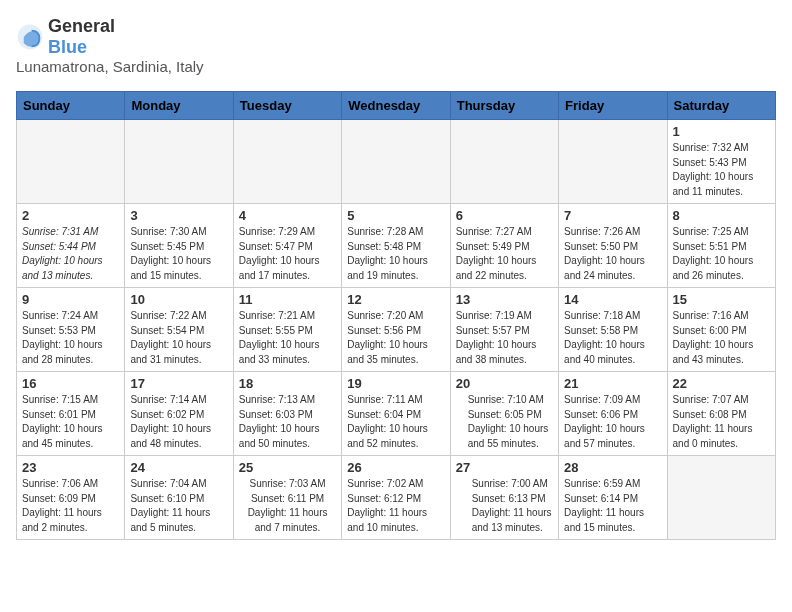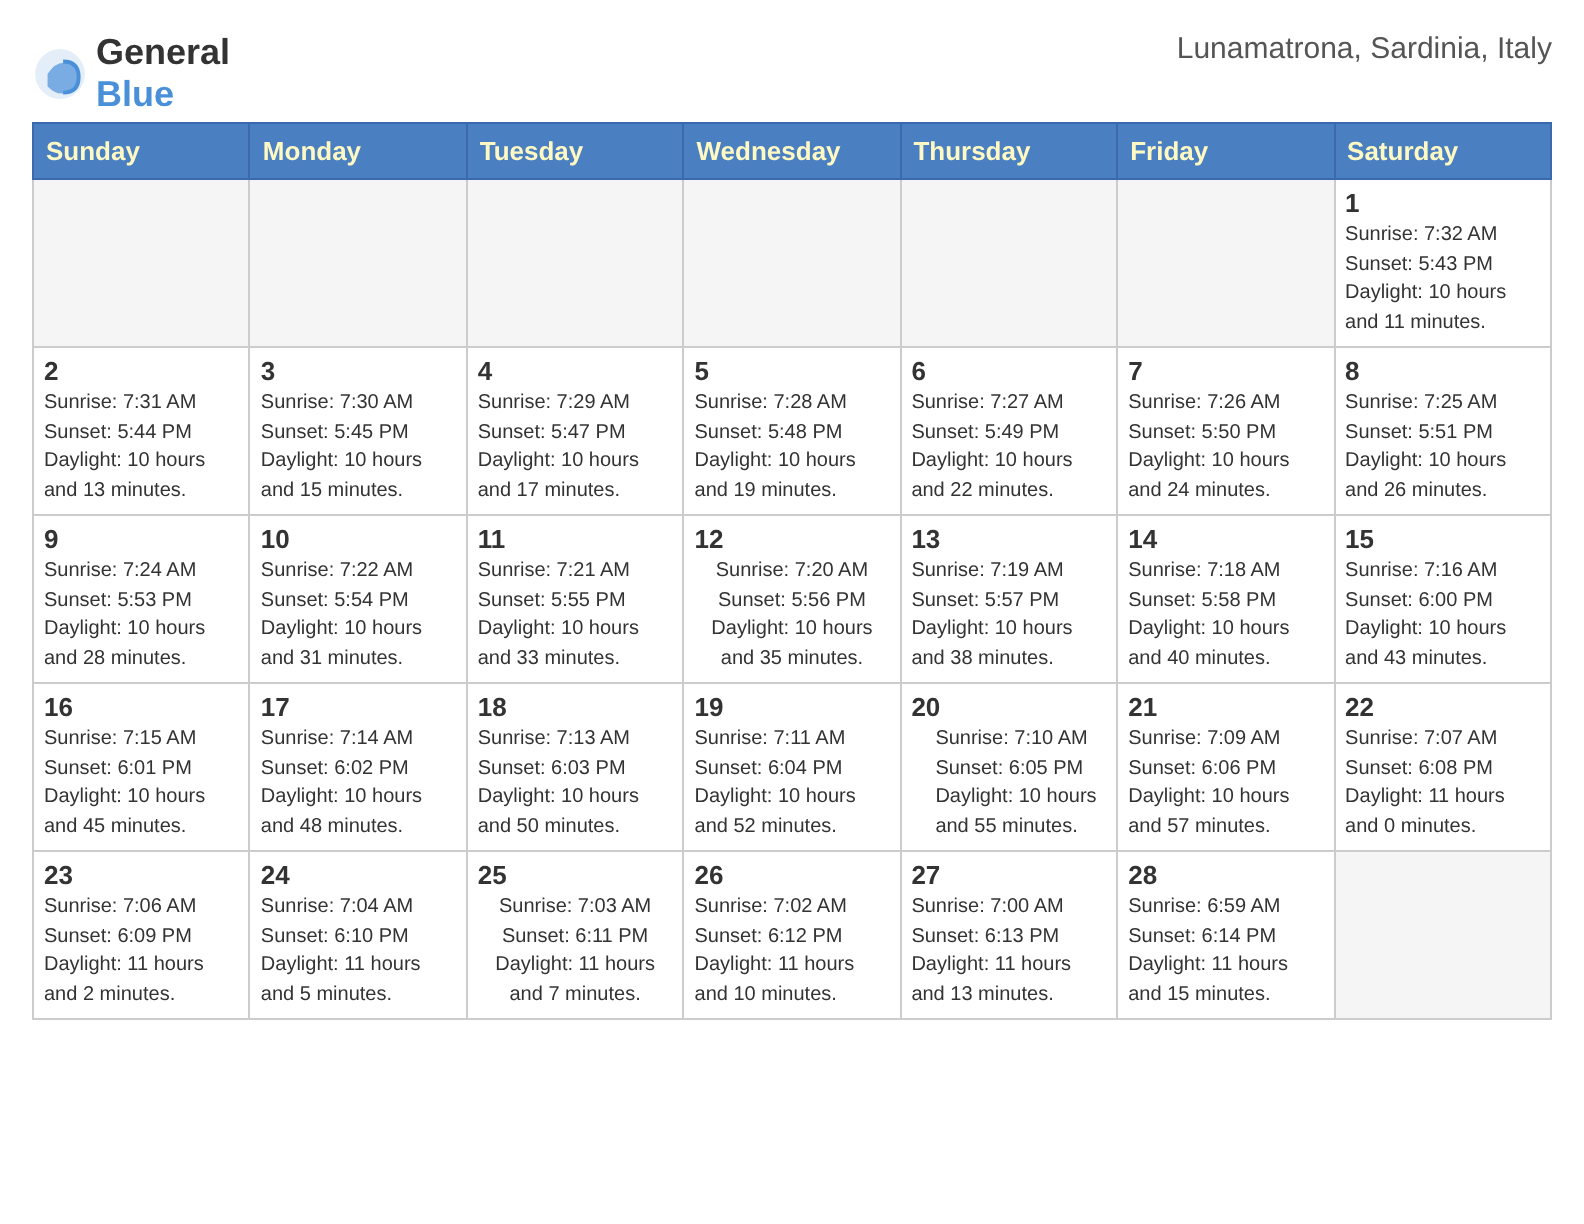--- a/index.html
+++ b/index.html
@@ -6,22 +6,23 @@
     body {
       font-family: Arial, sans-serif;
       background: #fff;
       width: 792px;
       min-height: 612px;
       padding: 16px;
     }
     .header {
       display: flex;
       align-items: flex-start;
-      justify-content: space-between;
-      margin-bottom: 3px;
+      justify-content: flex-start;
+      margin-bottom: 16px;
+      flex-direction: column;
     }
     .logo {
       display: flex;
       align-items: center;
       gap: 4px;
     }
     .logo-icon {
       width: 28px;
       height: 28px;
     }
@@ -37,21 +38,21 @@
       font-size: 15px;
       color: #555;
     }
     .calendar {
       width: 100%;
       border-collapse: collapse;
       border: 1px solid #ccc;
     }
     .calendar th {
       background: #4a7fc1;
-      color: #fef9c3;
+      color: #000000;
       font-size: 13px;
       font-weight: bold;
       padding: 6px 6px;
       text-align: left;
       border: 1px solid #3a6aad;
     }
     .calendar td {
       vertical-align: top;
       padding: 4px 5px;
       border: 1px solid #ccc;
@@ -119,21 +120,21 @@
           <div class="day-num">1</div>
           <div class="day-info" style="white-space: pre-line;">Sunrise: 7:32 AM
 Sunset: 5:43 PM
 Daylight: 10 hours
 and 11 minutes.</div>
         </td>
       </tr>
       <tr>
         <td>
           <div class="day-num">2</div>
-          <div class="day-info" style="white-space: pre-line;">Sunrise: 7:31 AM
+          <div class="day-info" style="white-space: pre-line; font-style: italic;">Sunrise: 7:31 AM
 Sunset: 5:44 PM
 Daylight: 10 hours
 and 13 minutes.</div>
         </td>
         <td>
           <div class="day-num">3</div>
           <div class="day-info" style="white-space: pre-line;">Sunrise: 7:30 AM
 Sunset: 5:45 PM
 Daylight: 10 hours
 and 15 minutes.</div>
@@ -191,21 +192,21 @@
         </td>
         <td>
           <div class="day-num">11</div>
           <div class="day-info" style="white-space: pre-line;">Sunrise: 7:21 AM
 Sunset: 5:55 PM
 Daylight: 10 hours
 and 33 minutes.</div>
         </td>
         <td>
           <div class="day-num">12</div>
-          <div class="day-info" style="white-space: pre-line; text-align: center;">Sunrise: 7:20 AM
+          <div class="day-info" style="white-space: pre-line;">Sunrise: 7:20 AM
 Sunset: 5:56 PM
 Daylight: 10 hours
 and 35 minutes.</div>
         </td>
         <td>
           <div class="day-num">13</div>
           <div class="day-info" style="white-space: pre-line;">Sunrise: 7:19 AM
 Sunset: 5:57 PM
 Daylight: 10 hours
 and 38 minutes.</div>
@@ -300,21 +301,21 @@
         </td>
         <td>
           <div class="day-num">26</div>
           <div class="day-info" style="white-space: pre-line;">Sunrise: 7:02 AM
 Sunset: 6:12 PM
 Daylight: 11 hours
 and 10 minutes.</div>
         </td>
         <td>
           <div class="day-num">27</div>
-          <div class="day-info" style="white-space: pre-line;">Sunrise: 7:00 AM
+          <div class="day-info" style="white-space: pre-line; margin-left: 16px;">Sunrise: 7:00 AM
 Sunset: 6:13 PM
 Daylight: 11 hours
 and 13 minutes.</div>
         </td>
         <td>
           <div class="day-num">28</div>
           <div class="day-info" style="white-space: pre-line;">Sunrise: 6:59 AM
 Sunset: 6:14 PM
 Daylight: 11 hours
 and 15 minutes.</div>

